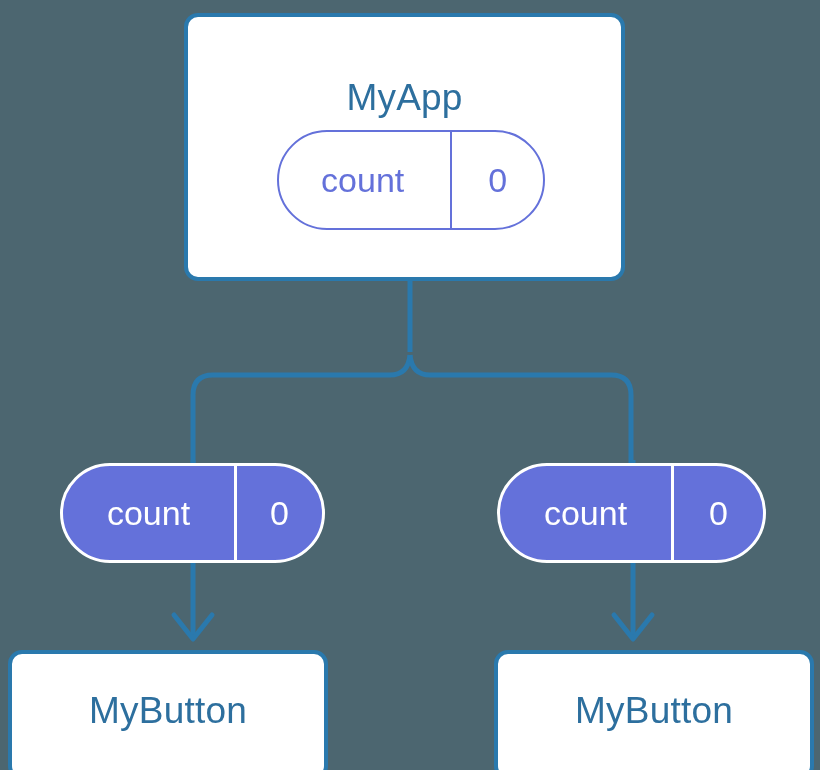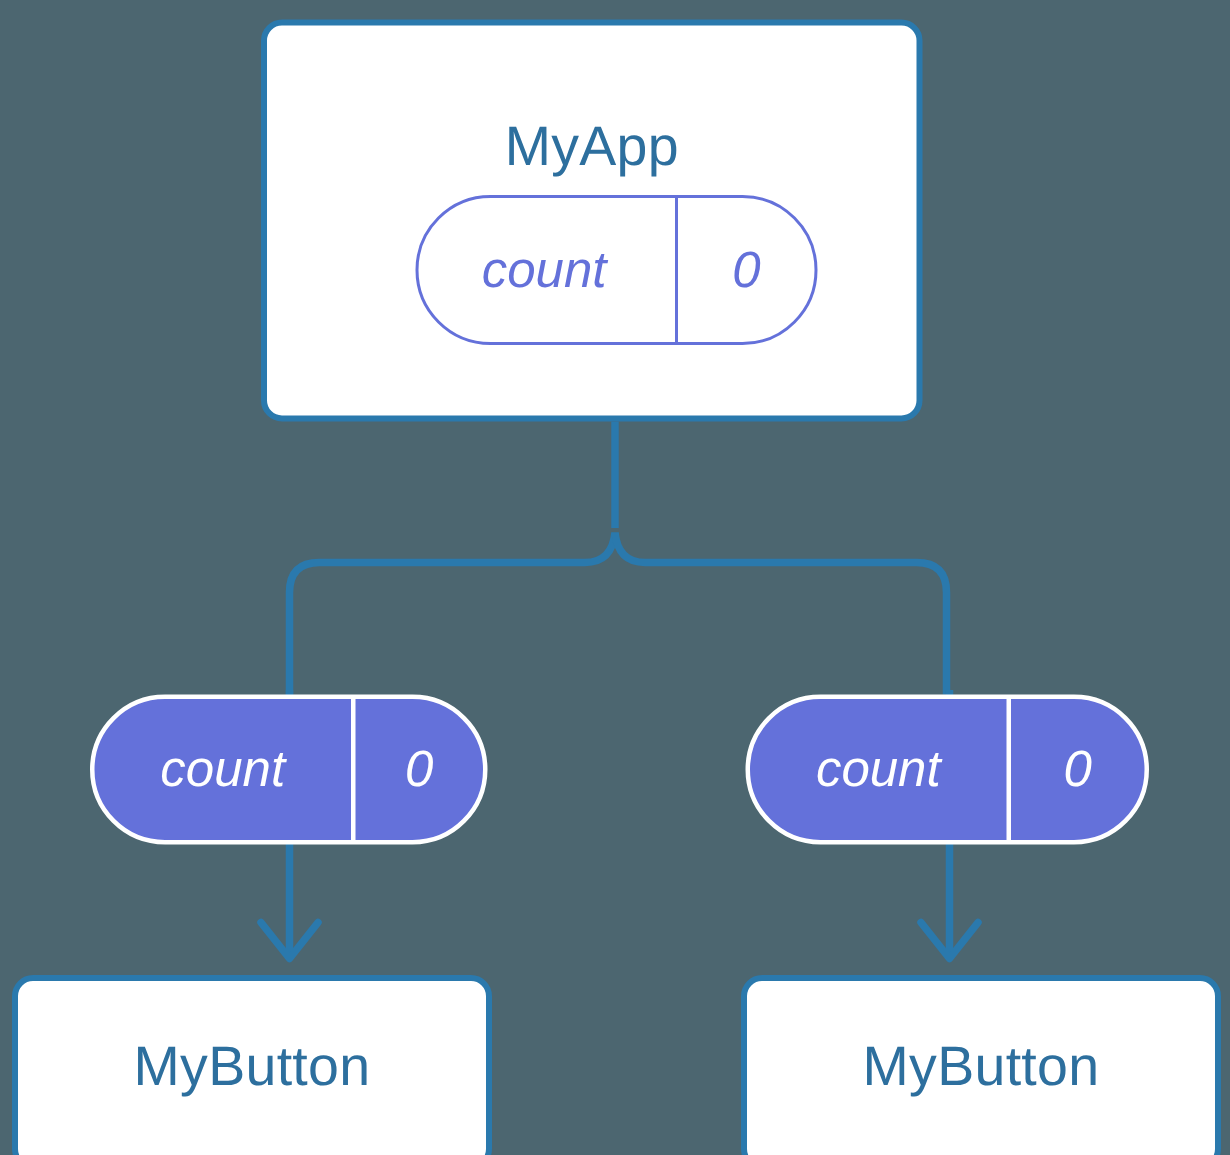--- a/index.html
+++ b/index.html
@@ -42,21 +42,21 @@
     width: 100%;
     text-align: center;
     color: #2d6f9e;
     font-size: 37px;
     font-weight: 400;
     letter-spacing: 0.2px;
     white-space: nowrap;
   }
 
   #app-box {
-    left: 174px;
+    left: 184px;
     top: 13px;
     width: 441px;
     height: 268px;
   }
   #app-title {
     top: 60px;
   }
 
   #btn-box-left {
     left: 8px;
@@ -79,21 +79,20 @@
   }
 
   
   .pill {
     position: absolute;
     display: flex;
     align-items: stretch;
     box-sizing: border-box;
     border-radius: 999px;
     overflow: hidden;
-    font-style: italic;
   }
   .pill-key,
   .pill-val {
     display: flex;
     align-items: center;
     justify-content: center;
     box-sizing: border-box;
     font-size: 34px;
     font-weight: 400;
     white-space: nowrap;

